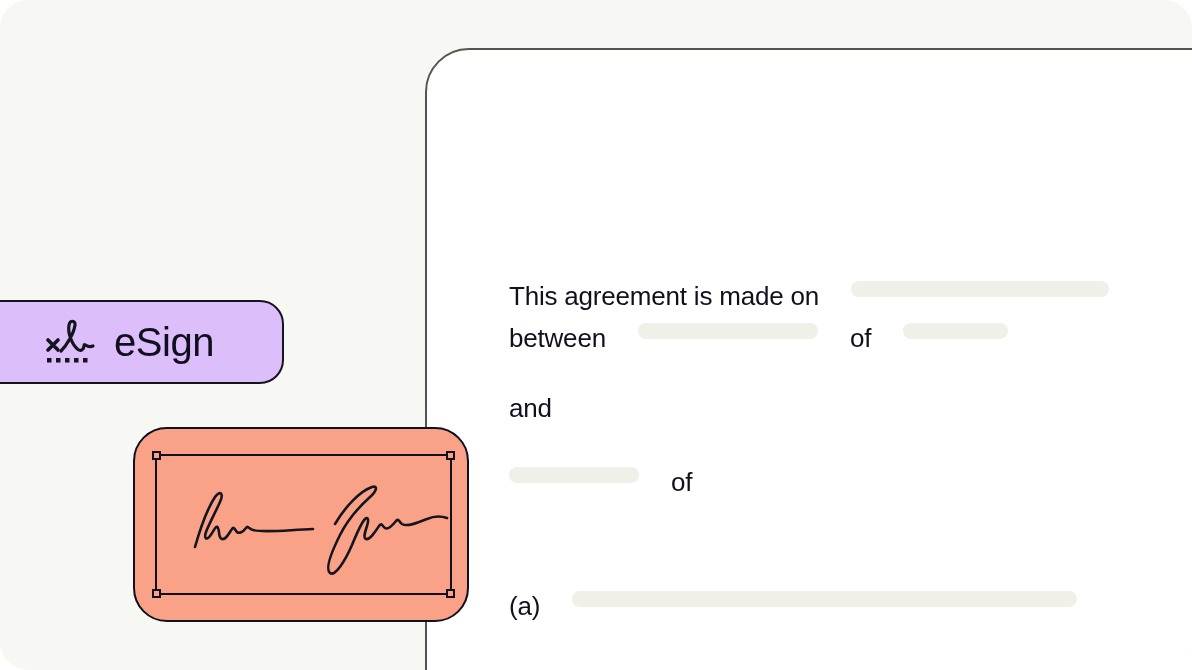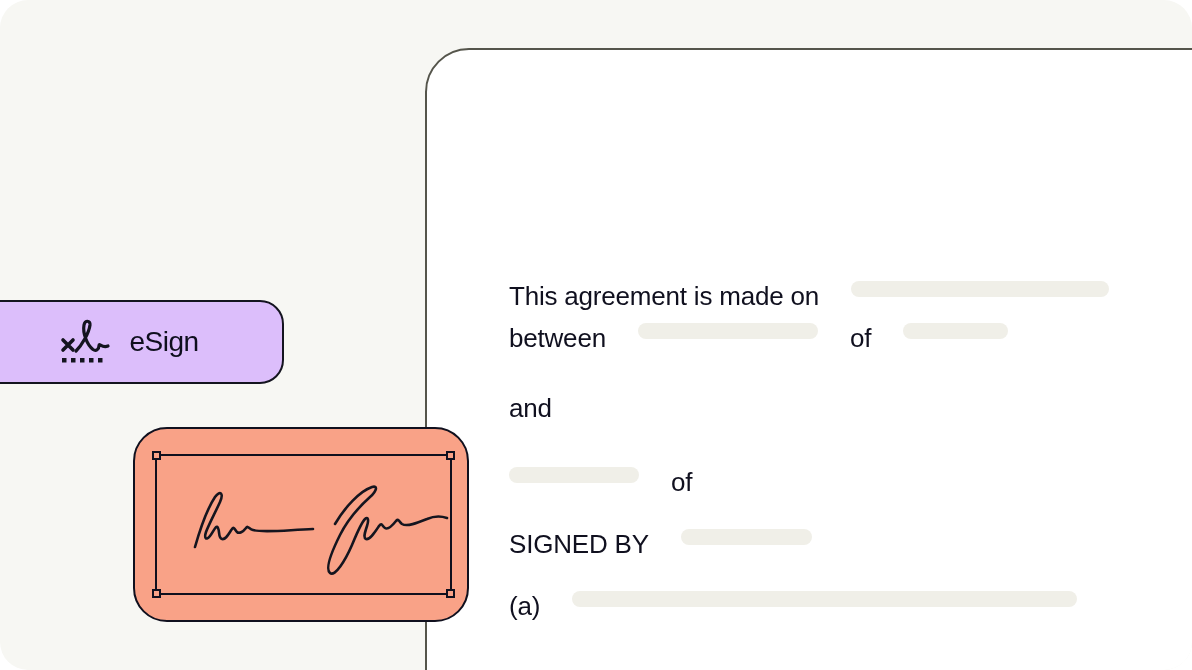--- a/index.html
+++ b/index.html
@@ -60,21 +60,21 @@
     border:2px solid #14141f;
     border-radius:24px;
     box-sizing:border-box;
     display:flex;
     align-items:center;
     justify-content:center;
     gap:16px;
     cursor:pointer;
   }
   .esign-label{
-    font-size:28px;
+    font-size:40px;
     font-weight:500;
     color:#0f0f1e;
     letter-spacing:-0.5px;
   }
   
   .sig-box{
     position:absolute;
     left:133px;top:427px;
     width:336px;height:195px;
     background:#f9a287;
@@ -124,24 +124,20 @@
 
   <div class="doc-row row-3">
     <span>and</span>
   </div>
 
   <div class="doc-row row-4">
     <span class="bar w130"></span>
     <span>of</span>
   </div>
 
-  <div class="doc-row row-5">
-    <span>SIGNED BY</span>
-    <span class="bar w131"></span>
-  </div>
 
   <div class="doc-row row-6">
     <span>(a)</span>
     <span class="bar w505"></span>
   </div>
 
   <div class="esign-badge">
     <span>
       <svg width="54" height="48" viewBox="0 0 54 48" fill="none" xmlns="http://www.w3.org/2000/svg">
         <path d="M4 24 L14 34 M14 24 L4 34" stroke="#14141f" stroke-width="3.6" stroke-linecap="round"></path>

